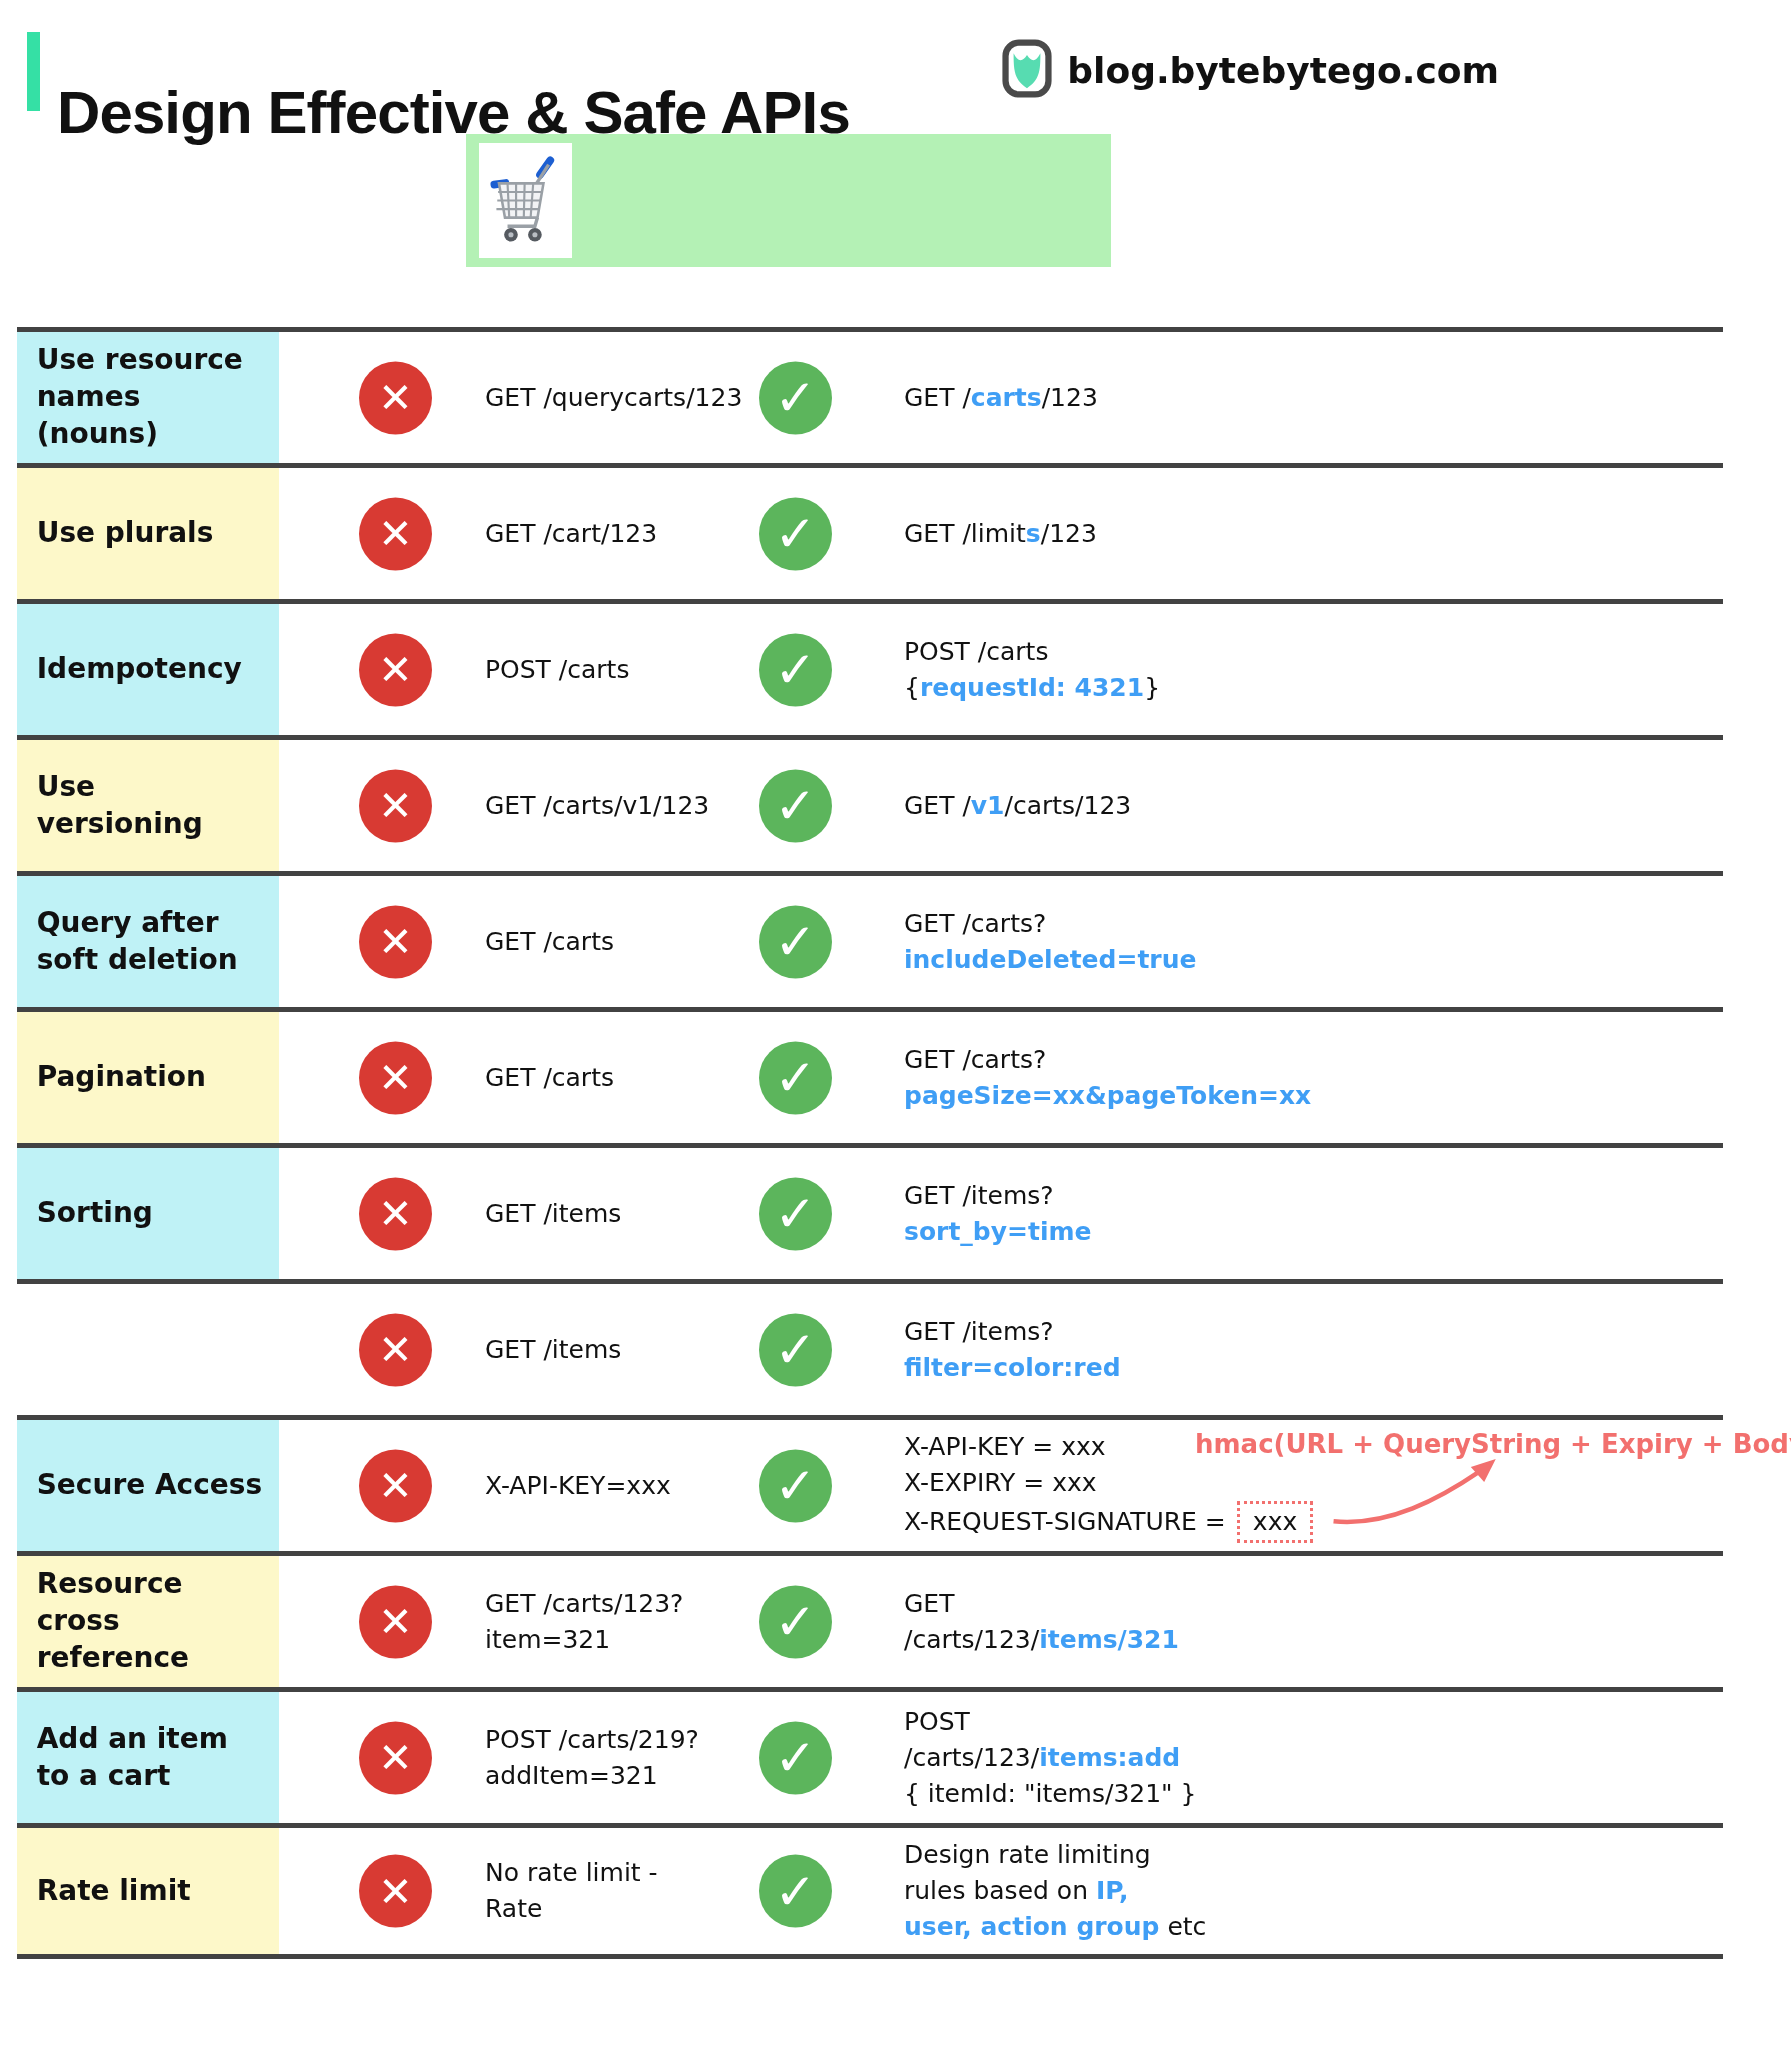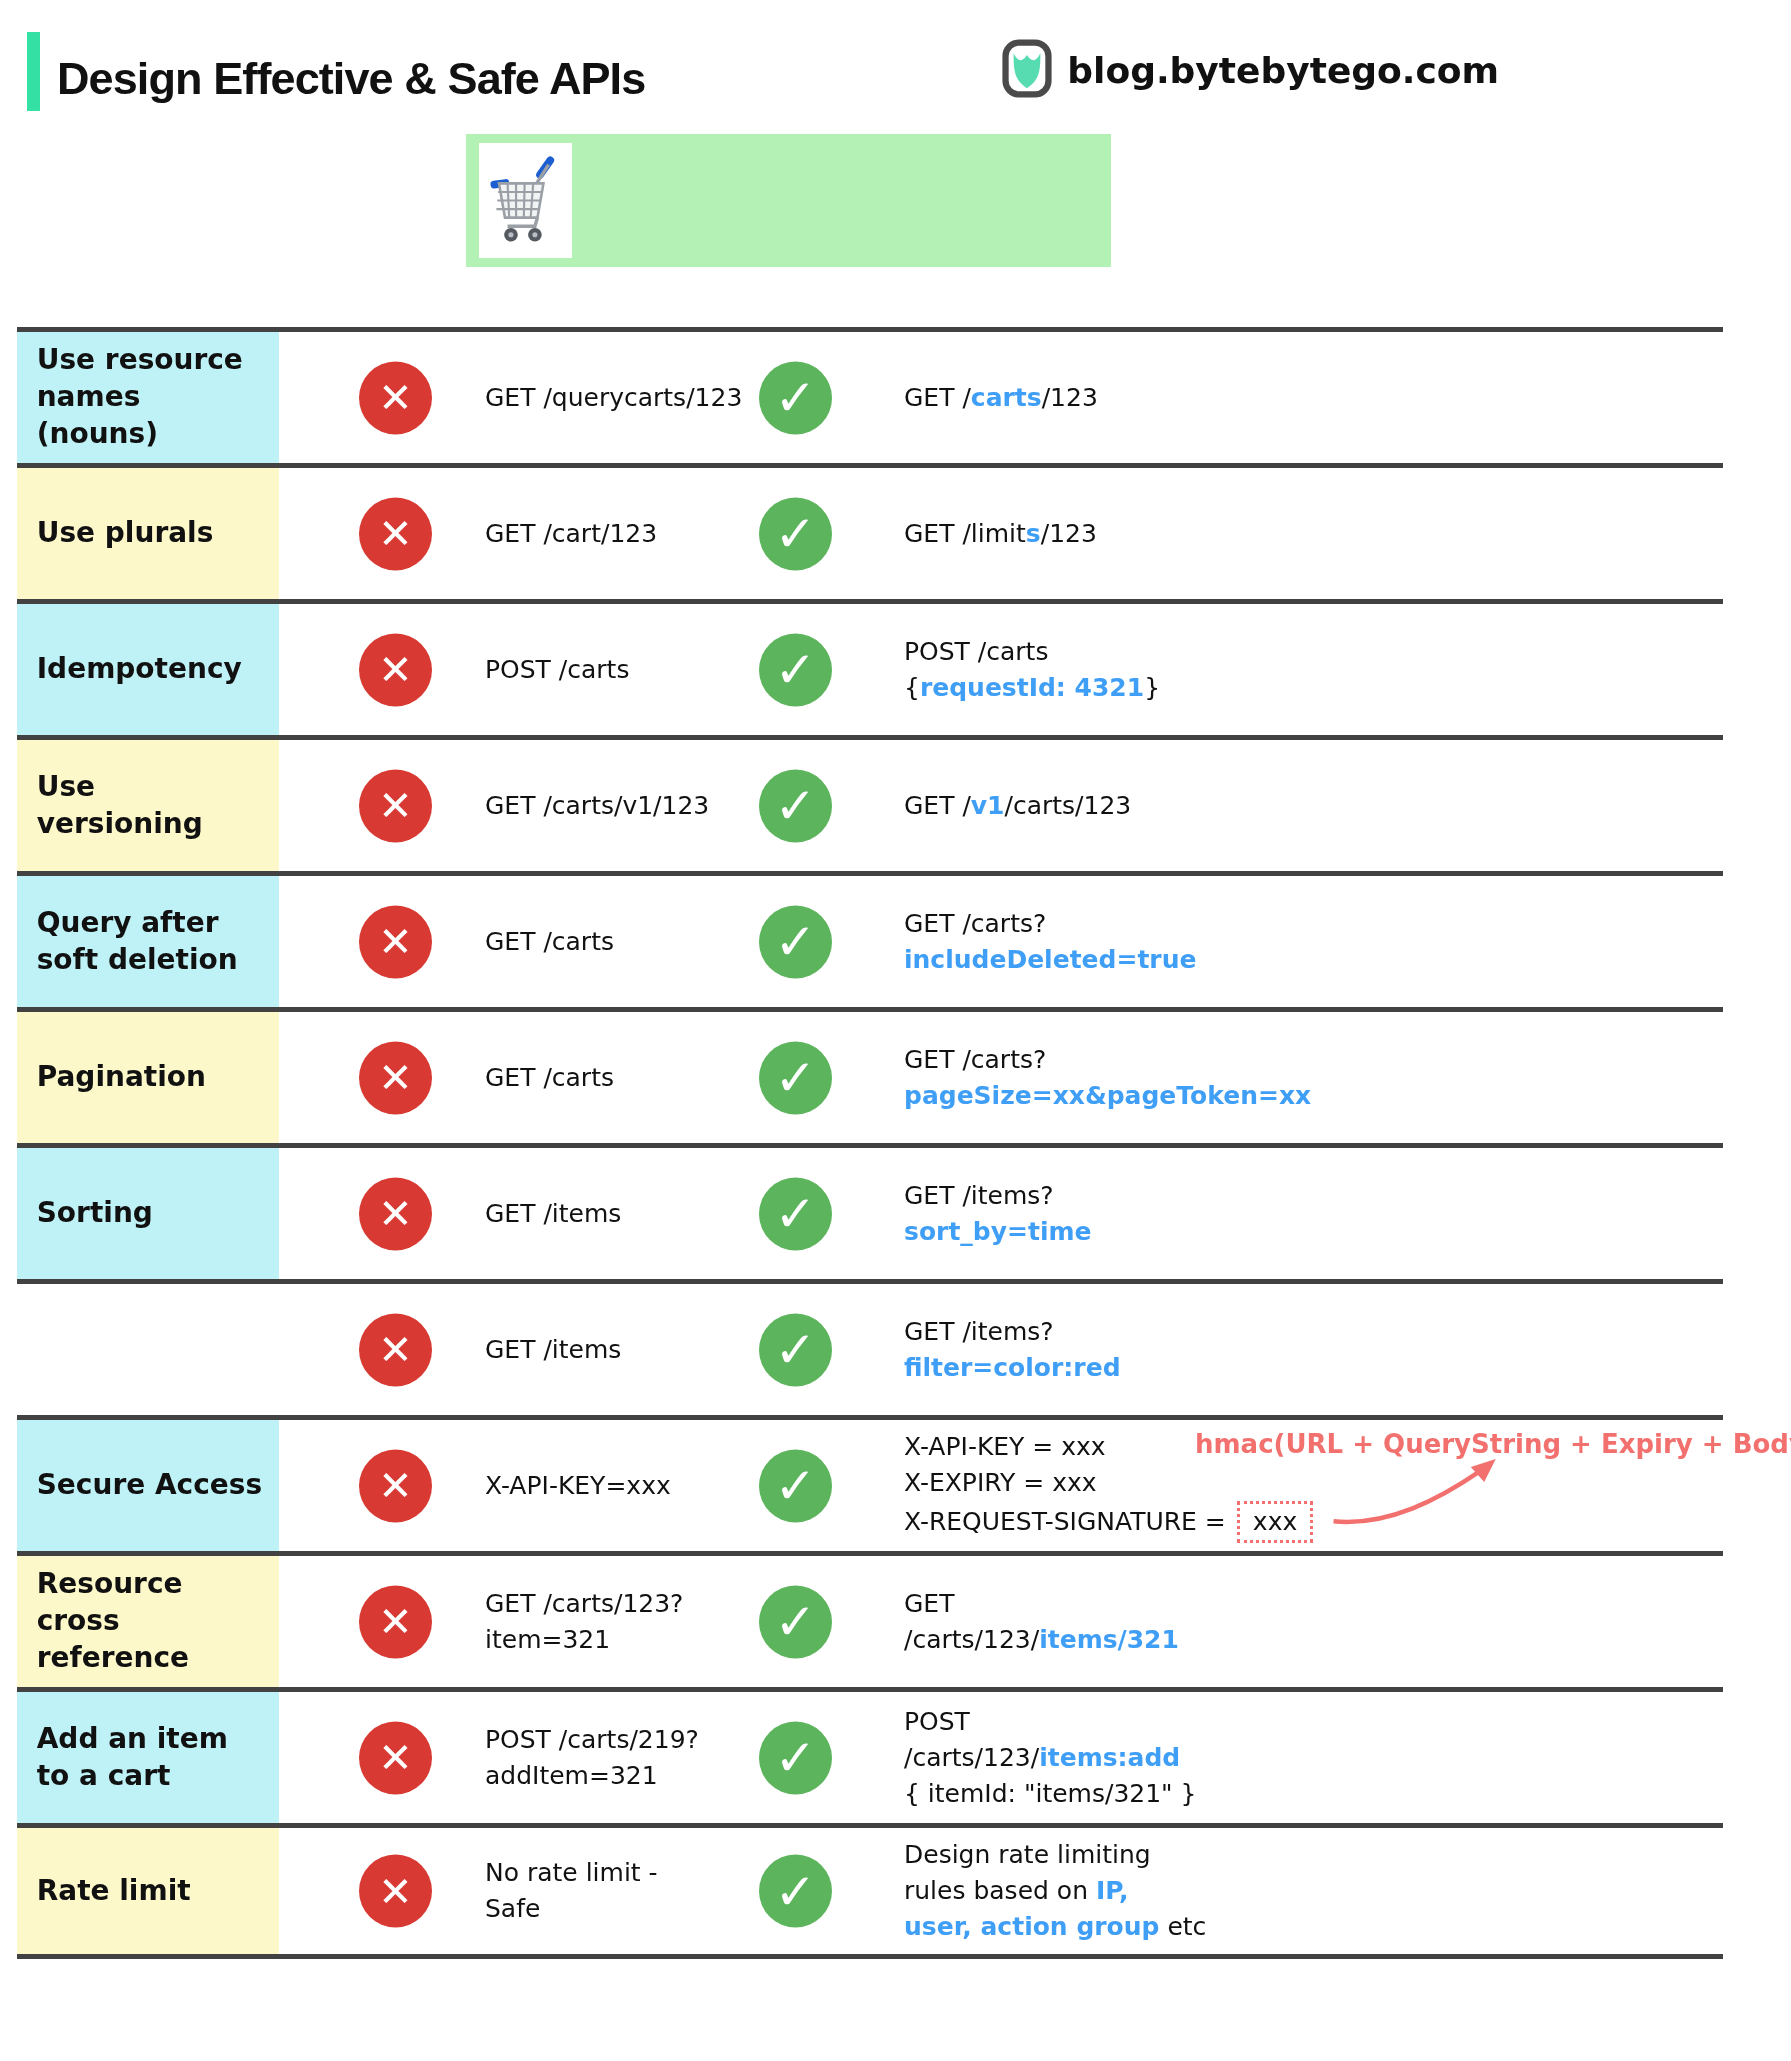--- a/index.html
+++ b/index.html
@@ -8,21 +8,21 @@
     --banner:#b4f1b5; --ink:#111111;
   }
   *{box-sizing:border-box;}
   html,body{margin:0;padding:0;}
   body{
     width:1791px;height:2062px;position:relative;background:#ffffff;
     font-family:"DejaVu Sans","Liberation Sans",sans-serif;color:var(--ink);
   }
   .accent-bar{position:absolute;left:27px;top:32px;width:13.4px;height:79px;background:var(--accent);}
   .page-title{
-    position:absolute;left:57px;top:23px;font-size:45px;font-weight:bold;
+    position:absolute;left:57px;top:38px;font-size:60px;font-weight:bold;
     letter-spacing:-0.9px;font-family:"Liberation Sans","DejaVu Sans",sans-serif;
   }
   .brand{position:absolute;left:1001px;top:39px;display:flex;align-items:center;gap:14.3px;}
   .brand-text{font-size:36px;font-weight:600;}
   .banner{
     position:absolute;left:466px;top:134px;width:645px;height:133px;
     background:var(--banner);display:flex;align-items:center;
   }
   .cart-box{width:93px;height:115px;background:#ffffff;margin-left:12.5px;
     display:flex;align-items:center;justify-content:center;flex:0 0 auto;}
@@ -174,18 +174,18 @@
       <div class="label-cell tone-cyan">Add an item
 to a cart</div>
       <div class="mark mark-x">✕</div>
       <div class="bad-text"><span>POST /carts/219?</span><br><span>addItem=321</span></div>
       <div class="mark mark-check">✓</div>
       <div class="good-text"><span>POST</span><br><span>/carts/123/</span><span class="seg-blue">items:add</span><br><span>{ itemId: "items/321" }</span></div>
     </div>
     <div class="rule-row">
       <div class="label-cell tone-yellow">Rate limit</div>
       <div class="mark mark-x">✕</div>
-      <div class="bad-text"><span>No rate limit -</span><br><span>Safe</span></div>
+      <div class="bad-text"><span>No rate limit -</span><br><span>Rate</span></div>
       <div class="mark mark-check">✓</div>
       <div class="good-text"><span>Design rate limiting</span><br><span>rules based on </span><span class="seg-blue">IP,</span><br><span class="seg-blue">user, action group</span><span> etc</span></div>
     </div>
   </div>
 
 
 </body></html>

